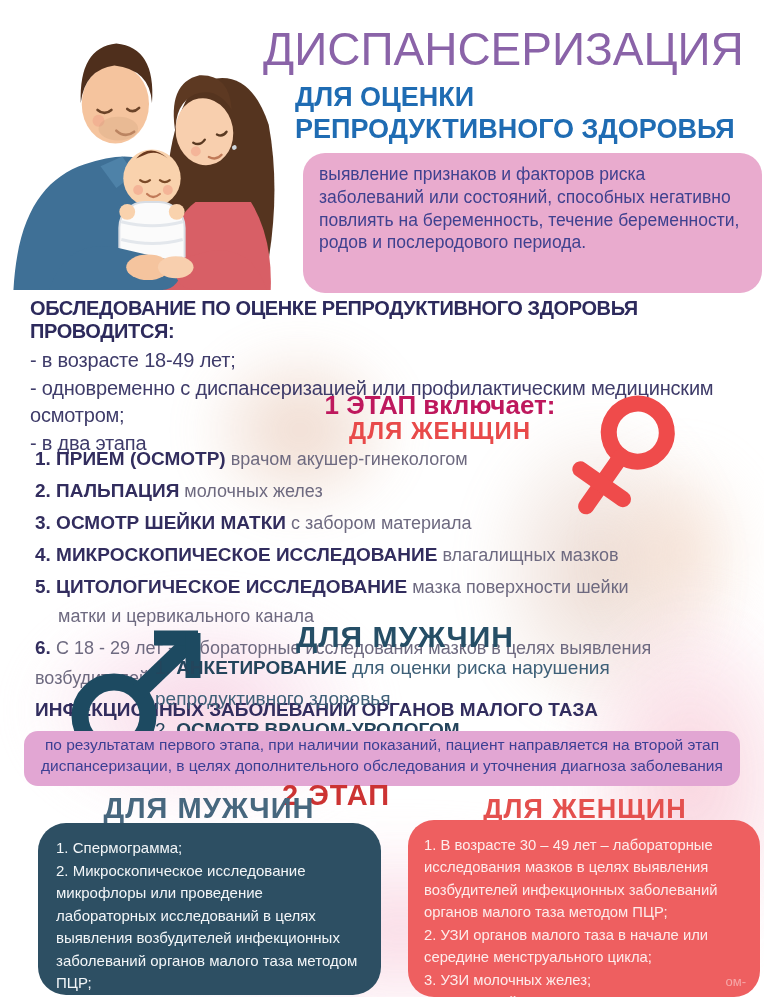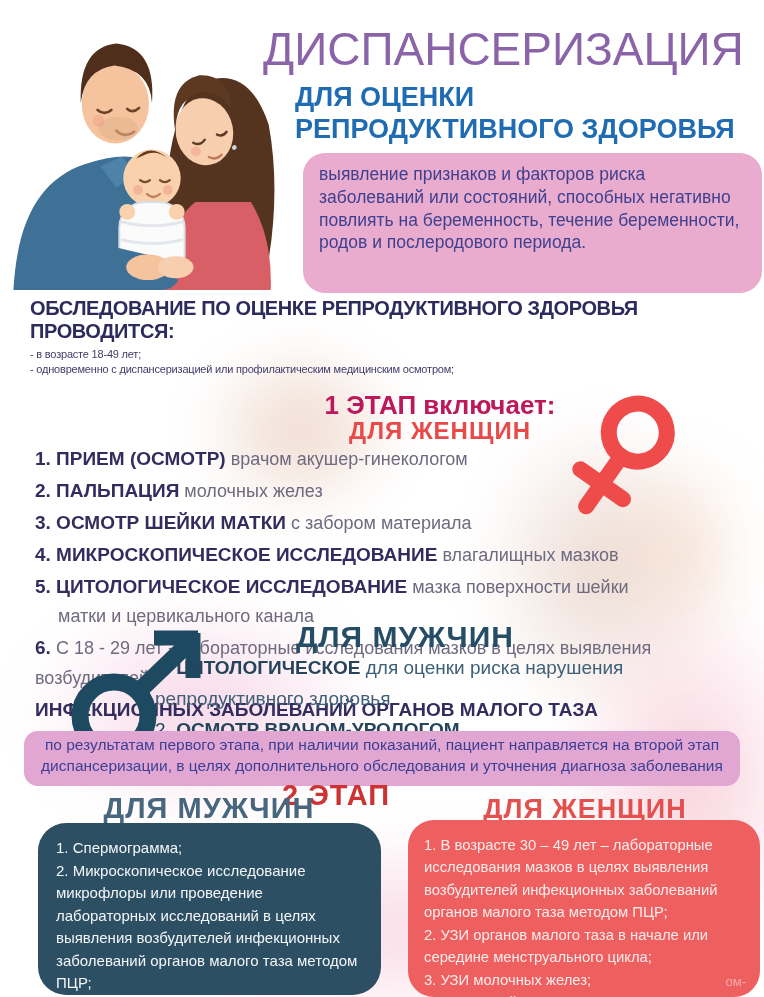--- a/index.html
+++ b/index.html
@@ -23,21 +23,21 @@
   .subtitle { margin-left:32px; margin-top:10px; font-size:27px; font-weight:bold; color:#1f6cb3; line-height:1.18; }
 
   
   .goal-box { position:absolute; left:303px; top:153px; width:459px; height:140px; background:#e9abce; border-radius:22px; padding:10px 18px 10px 16px; }
   .goal-label { font-size:22px; font-weight:bold; color:#2b6cb8; margin-bottom:2px; }
   .goal-text { font-size:17.5px; color:#3f418f; line-height:1.3; font-weight:500; }
 
   
   .screening { position:absolute; left:30px; top:297px; width:710px; }
   .screening-heading { font-size:20px; font-weight:bold; color:#2d2a5c; line-height:1.15; letter-spacing:-0.4px; }
-  .screening-bullets { margin-top:4px; font-size:11px; color:#3f3c6a; line-height:1.38; letter-spacing:-0.2px; }
+  .screening-bullets { margin-top:4px; font-size:20px; color:#3f3c6a; line-height:1.38; letter-spacing:-0.2px; }
 
   
   .stage1-heading { position:absolute; left:200px; top:390px; width:480px; text-align:center; font-size:26px; font-weight:bold; color:#be185d; }
   .stage1-women-heading { position:absolute; left:200px; top:417px; width:480px; text-align:center; font-size:24px; font-weight:bold; color:#e84a4a; letter-spacing:1px; }
   .female-icon { position:absolute; left:566px; top:383px; width:108px; height:150px; transform:rotate(35deg); }
   .women-list { position:absolute; left:35px; top:443px; width:660px; font-size:18px; line-height:1.66; color:#6e6a80; }
   .w-item { padding-left:23px; text-indent:-23px; }
   .w-item-flush { padding-left:0; text-indent:0; }
   .li-strong { font-weight:bold; color:#322d5e; font-size:19px; }
   .li-num { font-weight:bold; color:#322d5e; font-size:19px; }
@@ -134,20 +134,21 @@
 
   <div class="goal-box">
     <div class="goal-text">выявление признаков и факторов риска заболеваний или состояний, способных негативно повлиять на беременность, течение беременности, родов и послеродового периода.</div>
   </div>
 
   <div class="screening">
     <div class="screening-heading">ОБСЛЕДОВАНИЕ ПО ОЦЕНКЕ РЕПРОДУКТИВНОГО ЗДОРОВЬЯ ПРОВОДИТСЯ:</div>
     <div class="screening-bullets">
       <div>- в возрасте 18-49 лет;</div>
       <div>- одновременно с диспансеризацией или профилактическим медицинским осмотром;</div>
+      <div>- в два этапа</div>
     </div>
   </div>
 
   <div class="stage1-heading">1 ЭТАП включает:</div>
   <div class="stage1-women-heading">ДЛЯ ЖЕНЩИН</div>
 
   <svg class="female-icon" viewBox="0 0 108 150">
     <circle cx="54" cy="44" r="29" fill="none" stroke="#ef4b4b" stroke-width="16"></circle>
     <line x1="54" y1="73" x2="54" y2="134" stroke="#ef4b4b" stroke-width="16" stroke-linecap="round"></line>
     <line x1="28" y1="107" x2="80" y2="107" stroke="#ef4b4b" stroke-width="16" stroke-linecap="round"></line>
@@ -163,21 +164,21 @@
   </div>
 
   <svg class="male-icon" viewBox="0 0 190 140">
     <circle cx="72" cy="88" r="34" fill="none" stroke="#1d4a61" stroke-width="17"></circle>
     <line x1="97" y1="63" x2="148" y2="14" stroke="#1d4a61" stroke-width="17"></line>
     <line x1="112" y1="10" x2="156" y2="10" stroke="#1d4a61" stroke-width="15"></line>
     <line x1="151" y1="5" x2="151" y2="50" stroke="#1d4a61" stroke-width="15"></line>
   </svg>
   <div class="stage1-men-heading">ДЛЯ МУЖЧИН</div>
   <div class="men-list">
-    <div><span class="m-num">1.</span> <span class="li-strong">ЦИТОЛОГИЧЕСКОЕ</span> <span>для оценки риска нарушения репродуктивного  здоровья</span></div>
+    <div><span class="m-num">1.</span> <span class="li-strong">АНКЕТИРОВАНИЕ</span> <span>для оценки риска нарушения репродуктивного  здоровья</span></div>
     <div><span class="m-num">2.</span> <span class="li-strong">ОСМОТР ВРАЧОМ-УРОЛОГОМ</span></div>
   </div>
 
   <div class="banner">
     <div class="banner-text">по результатам первого этапа, при наличии показаний, пациент направляется на второй этап диспансеризации, в целях дополнительного обследования и уточнения диагноза заболевания</div>
   </div>
 
   <div class="stage2-heading">2 ЭТАП</div>
   <div class="stage2-men-heading">ДЛЯ МУЖЧИН</div>
   <div class="stage2-women-heading">ДЛЯ ЖЕНЩИН</div>

